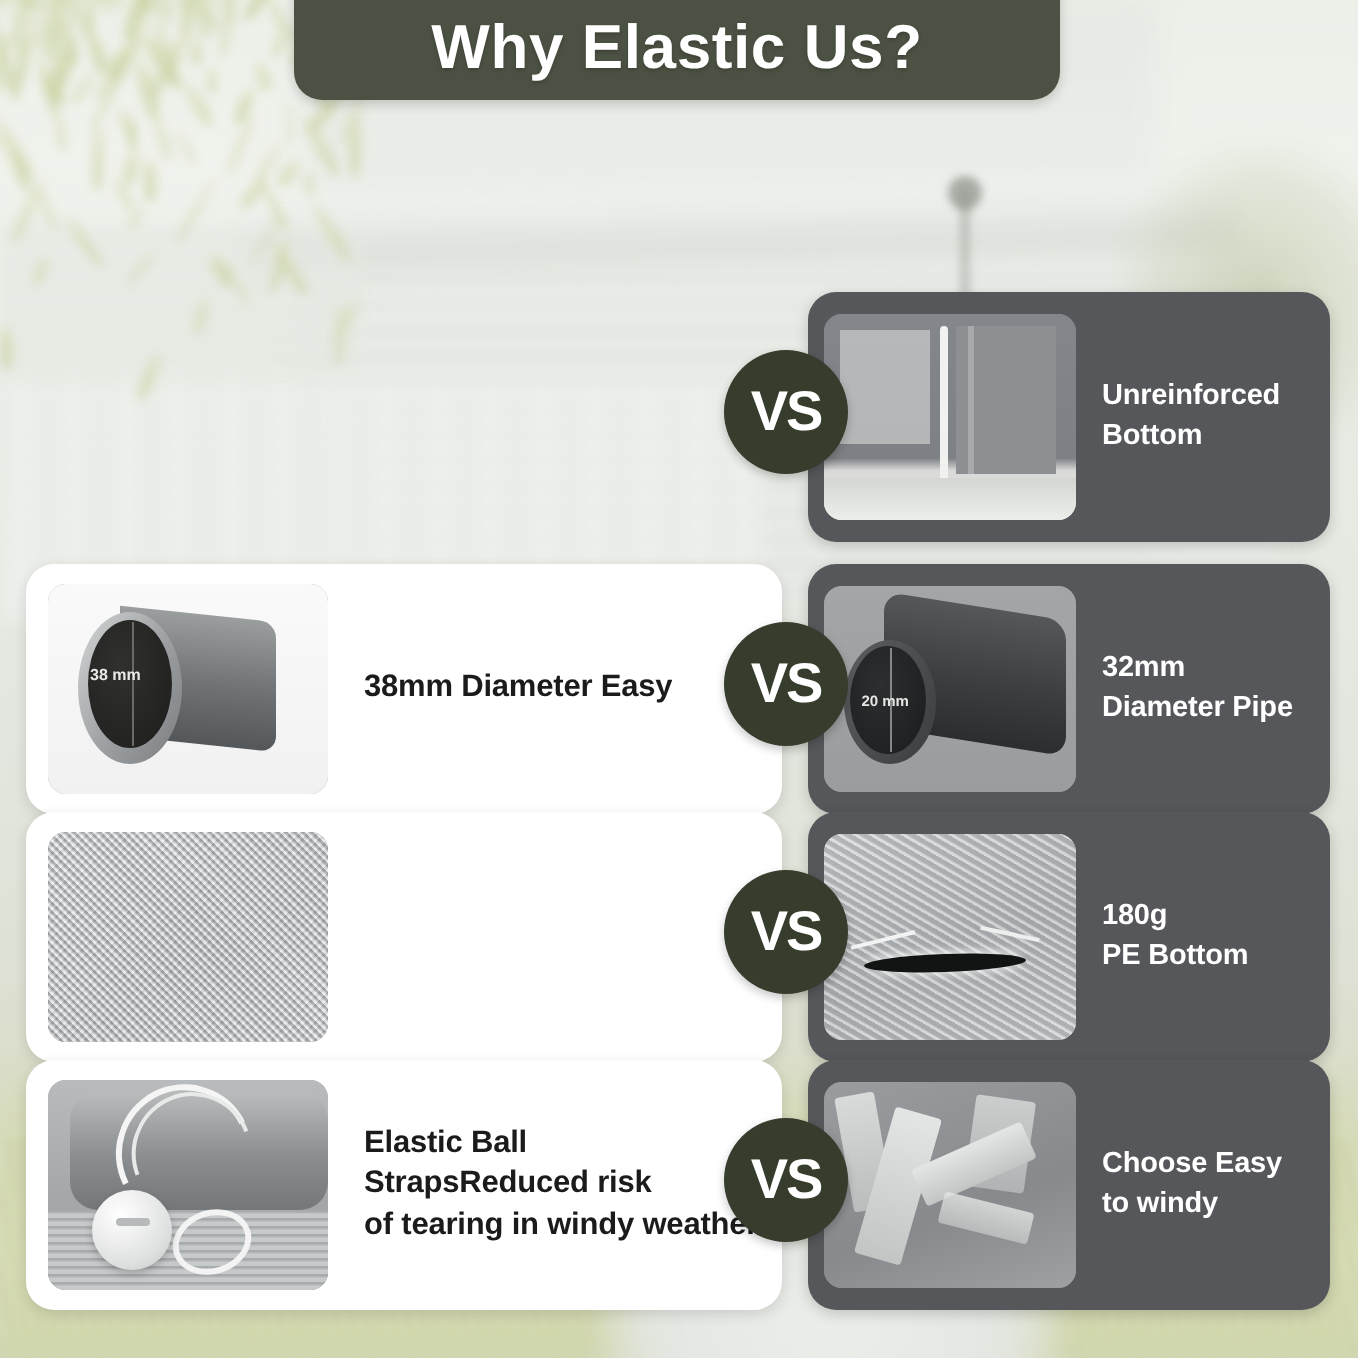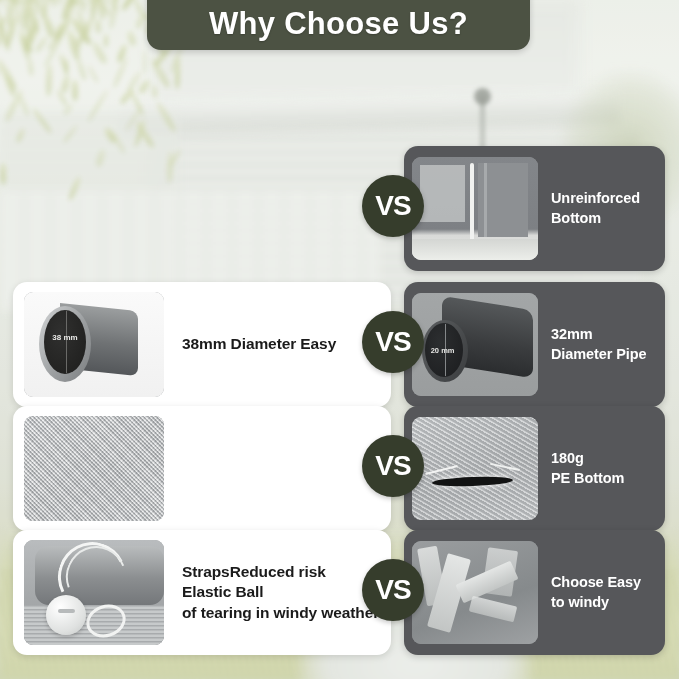--- a/index.html
+++ b/index.html
@@ -136,21 +136,21 @@
   
   .art-p38{position:absolute;inset:0;background:linear-gradient(180deg,#fafafa,#f1f1f1);}
   .art-p38 .body{position:absolute;left:26%;top:14%;width:56%;height:62%;
     background:linear-gradient(180deg,#9b9e9f,#6f7274 55%,#54575a);border-radius:0 8px 8px 0;
     transform:skewY(6deg);}
   .art-p38 .ring{position:absolute;left:11%;top:13%;width:52px;height:76px;border-radius:50%;
     background:linear-gradient(120deg,#d3d5d6,#9c9fa1 55%,#7b7e80);}
   .art-p38 .bore{position:absolute;left:14.5%;top:17%;width:42px;height:64px;border-radius:50%;
     background:radial-gradient(ellipse at 40% 35%,#30302f,#1d1d1c);}
   .art-p38 .tick{position:absolute;left:30%;top:18%;width:1px;height:62px;background:#6a6a68;}
-  .art-p38 .cap{position:absolute;left:15%;top:40%;width:40px;text-align:center;
+  .art-p38 .cap{position:absolute;left:15%;top:40%;width:40px;text-align:left;
     color:#e9e9e7;font-size:8px;font-weight:bold;line-height:1.05;}
 
   
   .art-p32{position:absolute;inset:0;background:linear-gradient(180deg,#a3a6a7,#9a9d9e);}
   .art-p32 .body{position:absolute;left:24%;top:10%;width:72%;height:66%;
     background:linear-gradient(180deg,#55585a,#3a3c3e 60%,#2b2d2f);border-radius:10px;
     transform:skewY(9deg);}
   .art-p32 .ring{position:absolute;left:8%;top:26%;width:46px;height:62px;border-radius:50%;
     background:linear-gradient(120deg,#5c5f61,#3b3d3f);}
   .art-p32 .bore{position:absolute;left:10%;top:29%;width:38px;height:54px;border-radius:50%;
@@ -348,21 +348,21 @@
         <div class="willow-leaf" style="left: 193.601px; top: 71.1317px; width: 5.87392px; height: 32.6239px; opacity: 0.36; transform: rotate(20.6869deg);"></div>
         <div class="willow-leaf" style="left: 82.1974px; top: 104.735px; width: 6.55017px; height: 18.4357px; opacity: 0.6; transform: rotate(10.6067deg);"></div>
       </div>
     <div class="bg-grass"></div>
     <div class="bg-grass-tex"></div>
     <div class="bg-path"></div>
     <div class="bg-veil"></div>
   </div>
 
   <div class="banner">
-    <div class="banner-title">Why Choose Us?</div>
+    <div class="banner-title">Why Elastic Us?</div>
   </div>
 
   <div class="rows">
 
     <div class="row row-0">
       <div class="vs">VS</div>
       <div class="card-con">
         <div class="thumb">
           <div class="art-unre">
             <div class="sheetL"></div>
@@ -439,22 +439,22 @@
             <div class="pipe"></div>
               <div class="mesh"></div>
             <div class="cordA"></div>
               <div class="cordB"></div>
             <div class="loop"></div>
               <div class="ball"></div>
               <div class="slot"></div>
           </div>
         </div>
         <div class="pro-label">
+          <div>Elastic Ball</div>
           <div>StrapsReduced risk</div>
-          <div>Elastic Ball</div>
           <div>of tearing in windy weather</div>
         </div>
       </div>
       <div class="vs">VS</div>
       <div class="card-con">
         <div class="thumb">
           <div class="art-vel">
             <div class="strip s3"></div>
               <div class="strip s4"></div>
             <div class="strip s1"></div>

